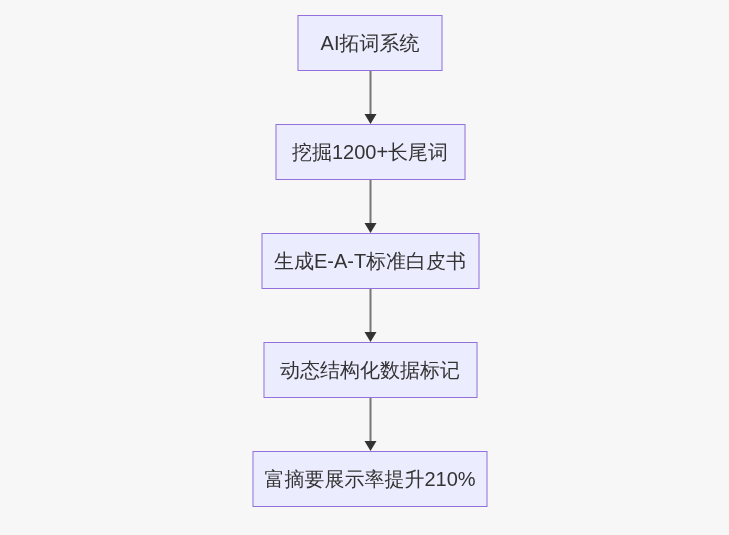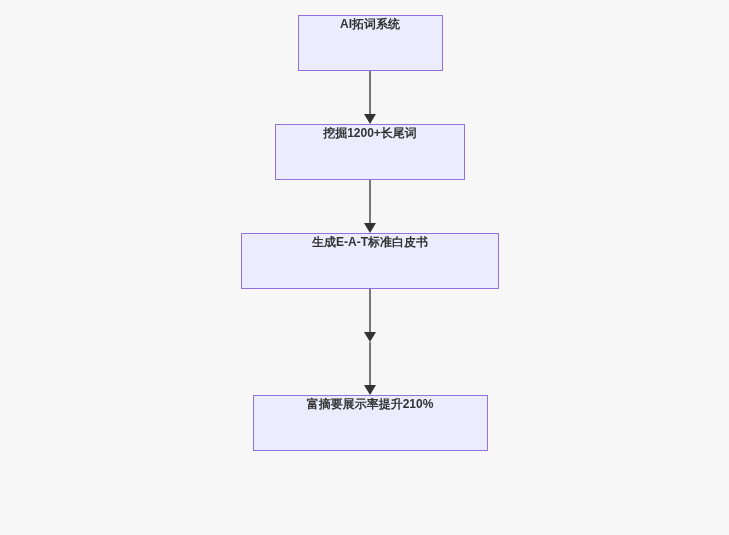--- a/index.html
+++ b/index.html
@@ -25,32 +25,31 @@
     transform: translateX(-50%);
     display: flex;
     flex-direction: column;
     align-items: center;
   }
   .node {
     height: 56px;
     background: var(--node-fill);
     border: 1px solid var(--node-border);
     color: var(--text);
-    font-size: 12px;
+    font-size: 20px;
     display: flex;
-    align-items: flex-start;
+    align-items: center;
     justify-content: center;
     text-align: center;
     white-space: nowrap;
     padding: 0 26px;
-    font-weight: bold;
   }
   .node.n1 { width: 145px; }
   .node.n2 { width: 190px; }
-  .node.n3 { width: 258px; }
+  .node.n3 { width: 218px; }
   .node.n4 { width: 214px; }
   .node.n5 { width: 235px; padding-left: 26px; }
   .edge {
     height: 53px;
     display: flex;
     flex-direction: column;
     align-items: center;
   }
   .edge-line {
     width: 2px;
@@ -91,20 +90,23 @@
 
   <div class="node n3">
     <span>生成E-A-T标准白皮书</span>
   </div>
 
   <div class="edge">
     <div class="edge-line"></div>
     <div class="edge-head"></div>
   </div>
 
+  <div class="node n4">
+    <span>动态结构化数据标记</span>
+  </div>
 
   <div class="edge">
     <div class="edge-line"></div>
     <div class="edge-head"></div>
   </div>
 
   <div class="node n5">
     <span>富摘要展示率提升210%</span>
   </div>
 

